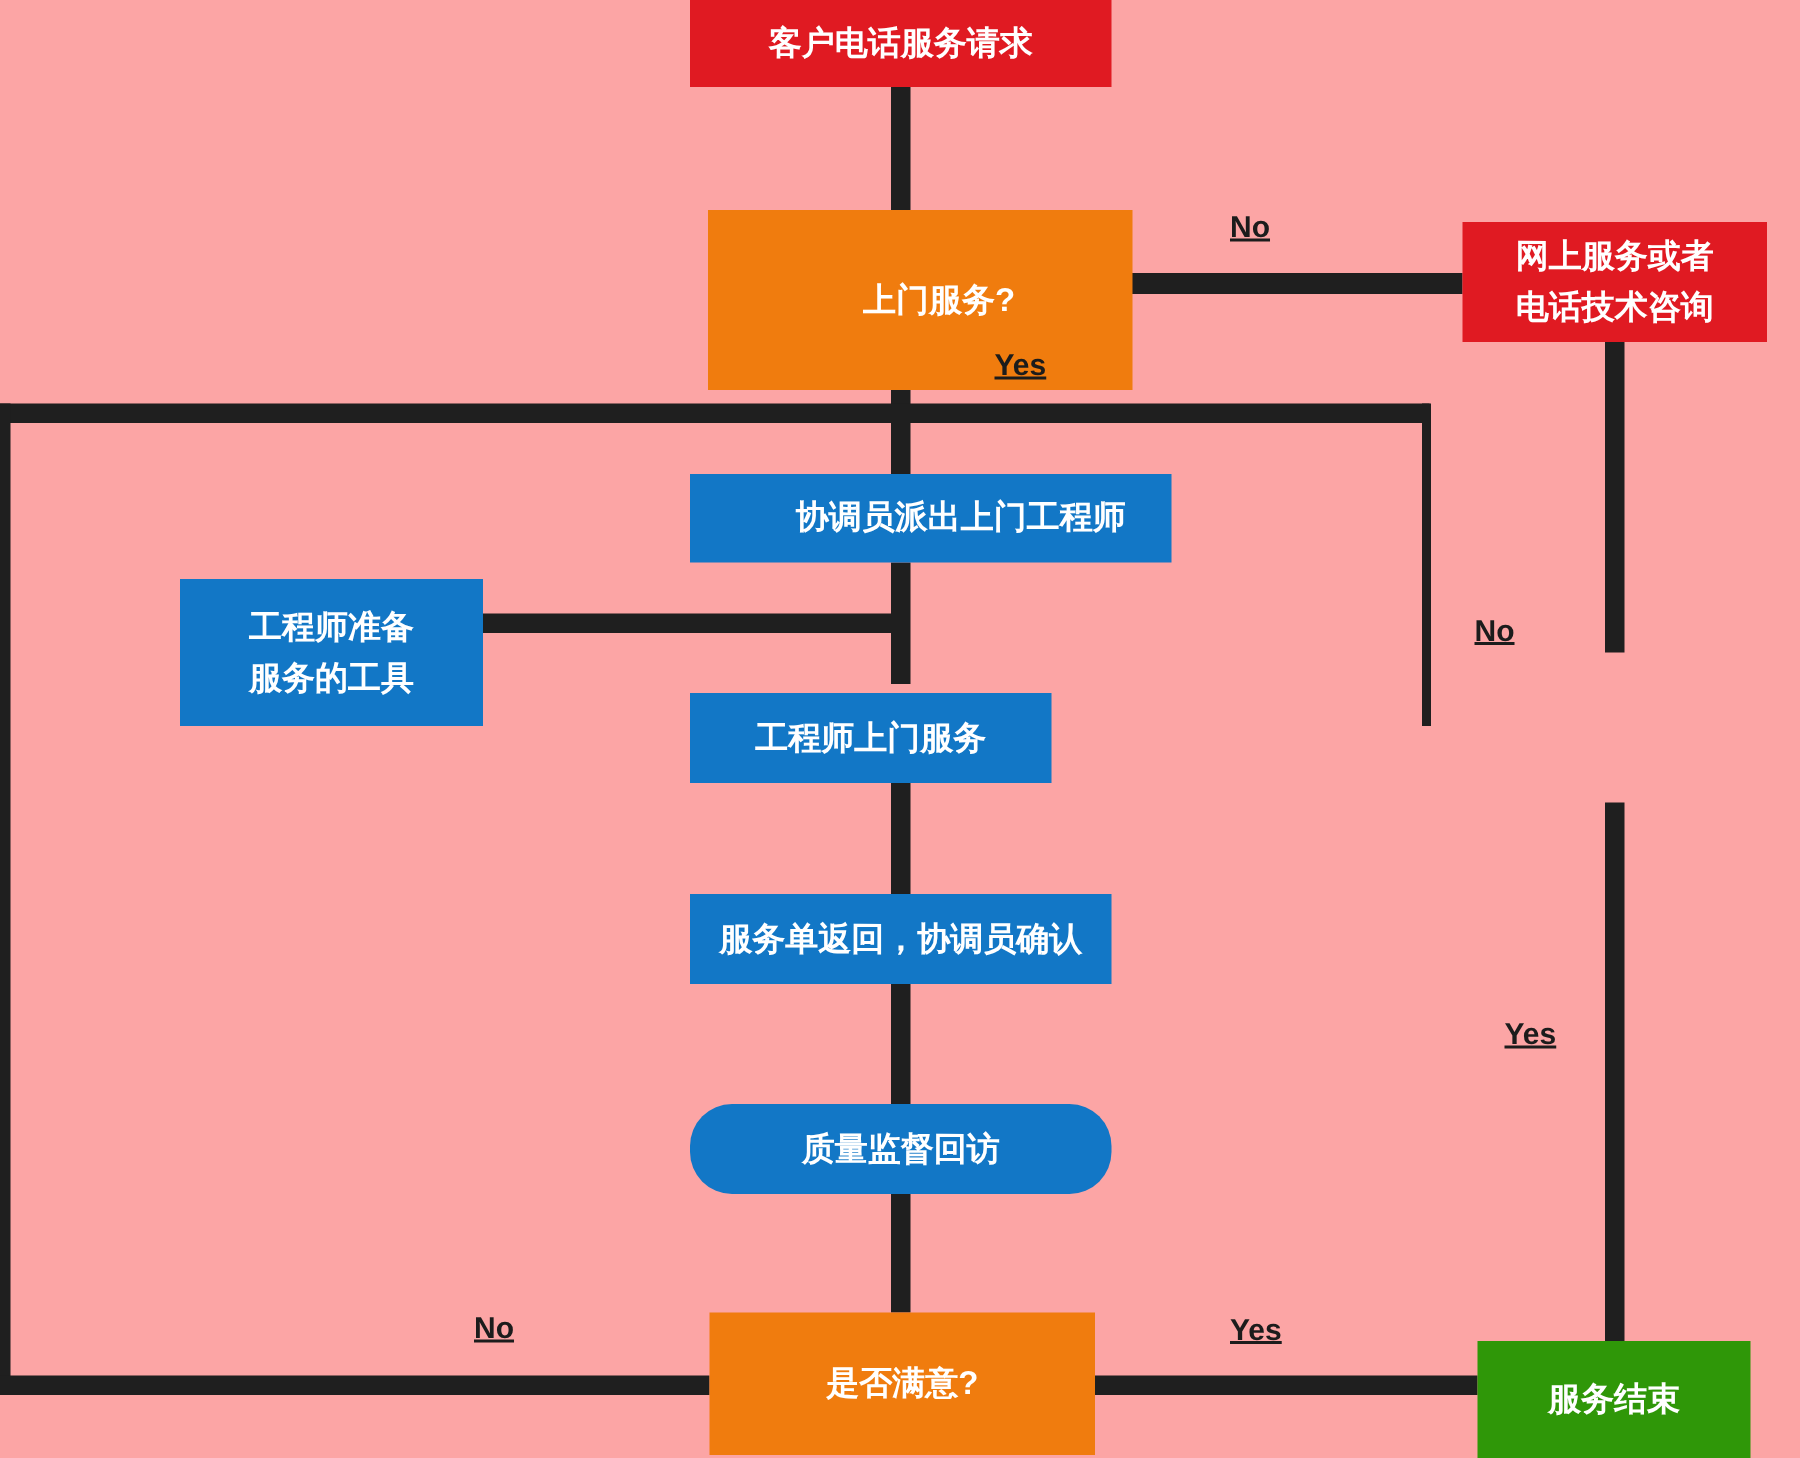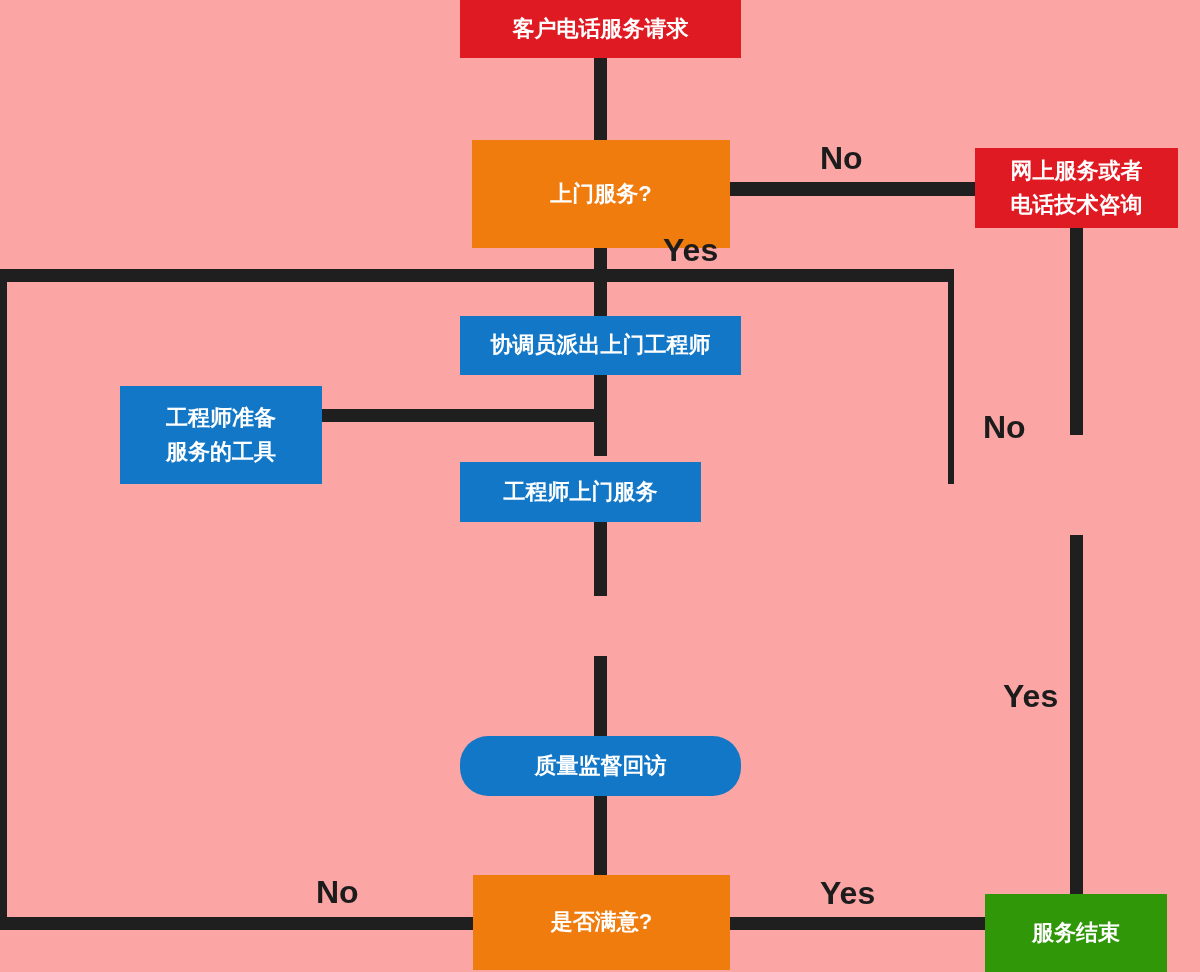--- a/index.html
+++ b/index.html
@@ -27,31 +27,32 @@
   .red    { background: #e01a22; }
   .orange { background: #f07c0e; }
   .blue   { background: #1277c6; }
   .green  { background: #2f9708; }
 
   .line { position: absolute; background: #1f1f1f; z-index: 1; }
 
   .edge-label {
     position: absolute;
     color: #1c1c1c;
-    font-size: 32px;
+    font-size: 20px;
     font-weight: 700;
     z-index: 4;
     line-height: 1;
+    text-decoration: underline;
   }
 
   
   .n-request   { left: 460px; top: 0;     width: 281px; height: 58px; }
-  .n-onsite    { left: 472px; top: 140px; width: 258px; height: 108px; }
+  .n-onsite    { left: 472px; top: 140px; width: 258px; height: 120px; padding-left: 25px; }
   .n-online    { left: 975px; top: 148px; width: 203px; height: 80px; }
-  .n-dispatch  { left: 460px; top: 316px; width: 281px; height: 59px; }
+  .n-dispatch  { left: 460px; top: 316px; width: 281px; height: 59px; padding-left: 40px; }
   .n-prepare   { left: 120px; top: 386px; width: 202px; height: 98px; }
   .n-visit     { left: 460px; top: 462px; width: 241px; height: 60px; }
   .n-confirm   { left: 460px; top: 596px; width: 281px; height: 60px; }
   .n-quality   { left: 460px; top: 736px; width: 281px; height: 60px; border-radius: 28px; }
   .n-satisfied { left: 473px; top: 875px; width: 257px; height: 95px; }
   .n-resolve   { left: 948px; top: 435px; width: 248px; height: 100px; }
   .n-end       { left: 985px; top: 894px; width: 182px; height: 78px; }
 
   
   .l-request-onsite    { left: 594px;  top: 58px;  width: 13px;  height: 82px; }
@@ -100,20 +101,21 @@
   <div class="line l-satisfied-end"></div>
 
   <div class="node red n-request">客户电话服务请求</div>
   <div class="node orange n-onsite">上门服务?</div>
   <div class="node red n-online">网上服务或者
 电话技术咨询</div>
   <div class="node blue n-dispatch">协调员派出上门工程师</div>
   <div class="node blue n-prepare">工程师准备
 服务的工具</div>
   <div class="node blue n-visit">工程师上门服务</div>
+  <div class="node blue n-confirm">服务单返回，协调员确认</div>
   <div class="node blue n-quality">质量监督回访</div>
   <div class="node orange n-satisfied">是否满意?</div>
   <div class="node green n-end">服务结束</div>
 
   <div class="edge-label lbl-onsite-no">No</div>
   <div class="edge-label lbl-onsite-yes">Yes</div>
   <div class="edge-label lbl-resolve-no">No</div>
   <div class="edge-label lbl-resolve-yes">Yes</div>
   <div class="edge-label lbl-satisfied-no">No</div>
   <div class="edge-label lbl-satisfied-yes">Yes</div>

